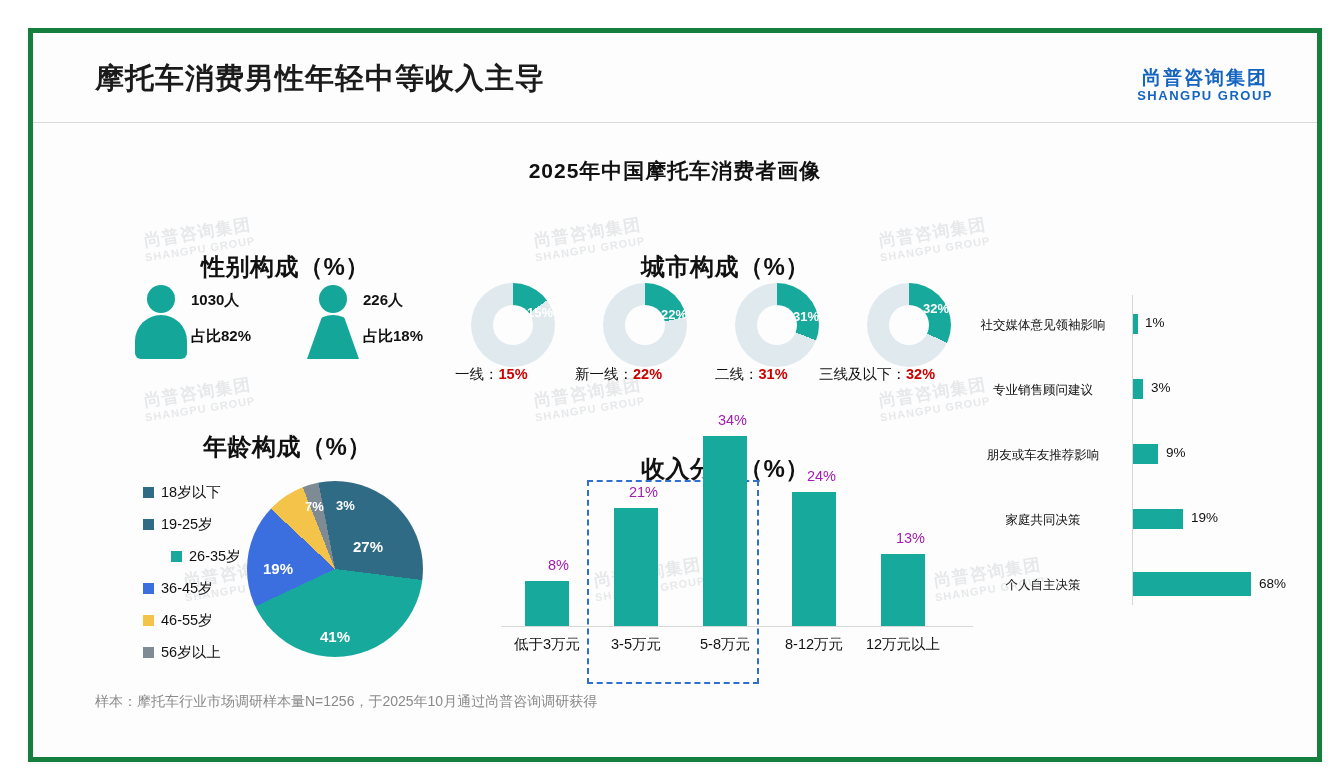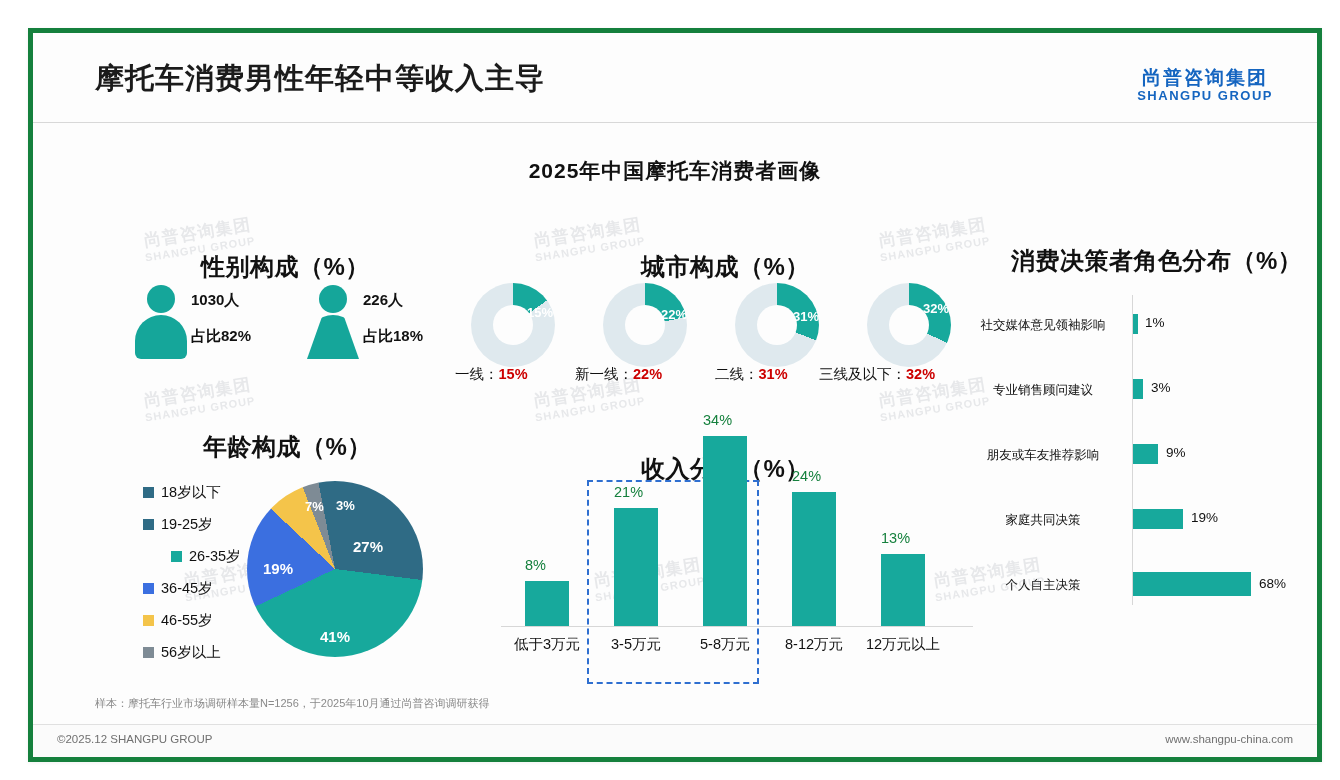--- a/index.html
+++ b/index.html
@@ -189,22 +189,22 @@
   }
   
   .bar {
     position: absolute;
     background: #17a99c;
     bottom: 0;
   }
   .bar-val {
     position: absolute;
     font-size: 14.5px;
-    color: #15803d;
-    text-align: left;
+    color: #a21caf;
+    text-align: right;
     white-space: nowrap;
   }
   .bar-cat {
     position: absolute;
     font-size: 14.5px;
     color: #111;
     text-align: center;
     white-space: nowrap;
   }
   .bar-axis {
@@ -238,21 +238,21 @@
     position: absolute;
     font-size: 13.5px;
     color: #111;
     white-space: nowrap;
   }
   
   .source {
     position: absolute;
     left: 62px;
     bottom: 46px;
-    font-size: 11px;
+    font-size: 14px;
     color: #8a8a8a;
   }
   .footer-bar {
     position: absolute;
     left: 0;
     bottom: 0;
     width: 100%;
     height: 32px;
     border-top: 1px solid #e0e0e0;
     background: #fbfbfb;
@@ -368,21 +368,20 @@
     </div>
 
     <div class="donut" style="left:834px; top:250px; background: conic-gradient(#17a99c 0 115.2deg, #dfe9ee 115.2deg 360deg);">
       <div class="hole"></div>
       <div class="pct" style="right:2px; top:18px;">32%</div>
     </div>
     <div class="donut-label" style="left:786px; top:332px;">
       <span>三线及以下：</span><b>32%</b>
     </div>
 
-    <div class="sec-title" style="left:978px; top:212px;">消费决策者角色分布（%）</div>
 
     <div class="hbar-axis" style="left:1099px; top:262px; height:310px;"></div>
 
     <div class="hbar-cat" style="left:930px; top:284px; width:160px;">社交媒体意见领袖影响</div>
     <div class="hbar" style="left:1100px; top:281px; width:5px;"></div>
     <div class="hbar-val" style="left:1112px; top:282px;">1%</div>
 
     <div class="hbar-cat" style="left:930px; top:349px; width:160px;">专业销售顾问建议</div>
     <div class="hbar" style="left:1100px; top:346px; width:10px;"></div>
     <div class="hbar-val" style="left:1118px; top:347px;">3%</div>
@@ -456,19 +455,15 @@
     <div class="bar" style="left:759px; top:459px; width:44px; height:134px;"></div>
     <div class="bar-val" style="left:759px; top:435px; width:44px;">24%</div>
     <div class="bar-cat" style="left:733px; top:602px; width:96px;">8-12万元</div>
 
     <div class="bar" style="left:848px; top:521px; width:44px; height:72px;"></div>
     <div class="bar-val" style="left:848px; top:497px; width:44px;">13%</div>
     <div class="bar-cat" style="left:818px; top:602px; width:104px;">12万元以上</div>
 
     <div class="source">样本：摩托车行业市场调研样本量N=1256，于2025年10月通过尚普咨询调研获得</div>
 
-    <div class="footer-bar">
-      <div class="footer-left">©2025.12 SHANGPU GROUP</div>
-      <div class="footer-right">www.shangpu-china.com</div>
-    </div>
 
   </div>
 </div>
 
 </body></html>

